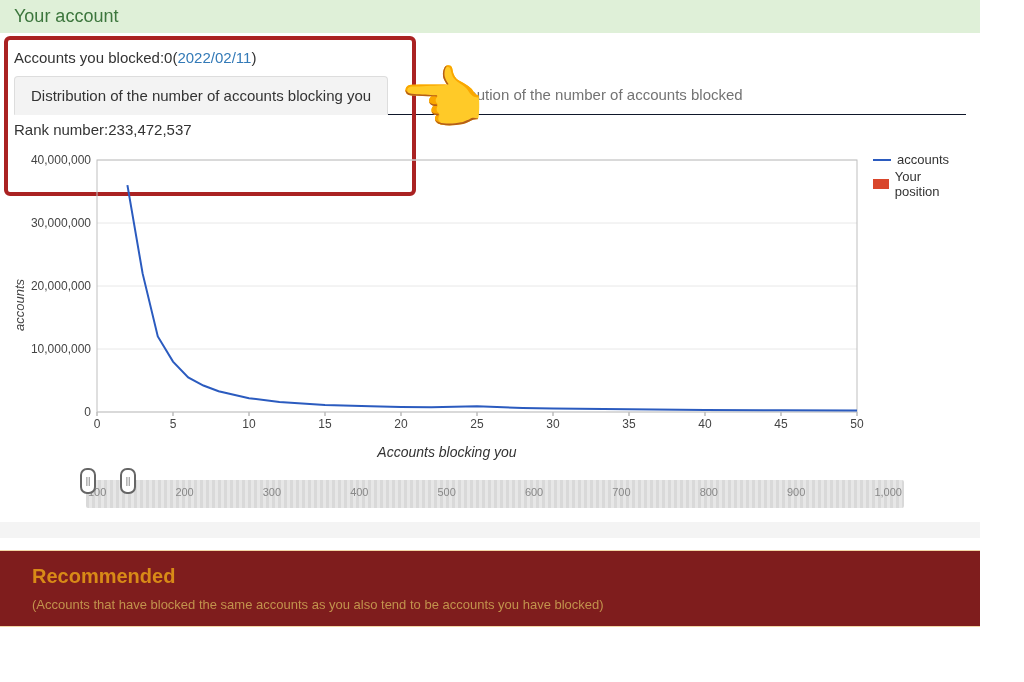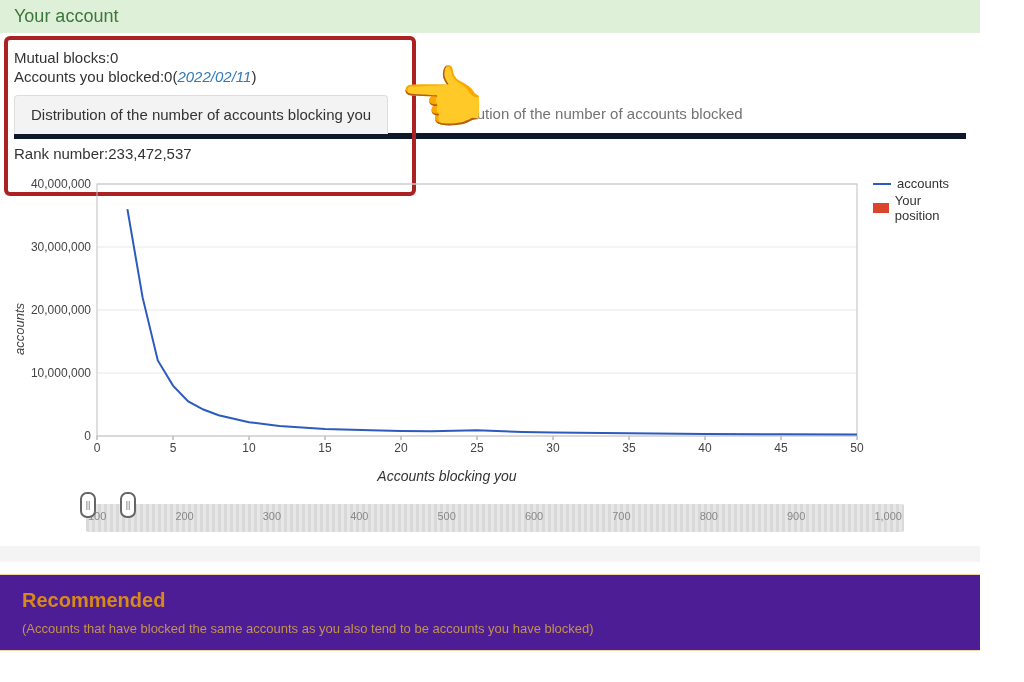--- a/index.html
+++ b/index.html
@@ -2,56 +2,53 @@
 <html><head>
 <meta charset="utf-8">
 <style>
   html,body{margin:0;padding:0;font-family:Helvetica,Arial,sans-serif;color:#333;background:#fff;}
   .page{width:980px;height:682px;position:relative;overflow:hidden;}
   .banner-green{background:#dff0d8;padding:6px 14px;color:#3c763d;font-size:18px;}
   .info-block{position:relative;padding:14px 14px 0 14px;}
   .highlight-box{position:absolute;left:4px;top:36px;width:404px;height:152px;border:4px solid #a22;border-radius:6px;pointer-events:none;}
   .point-emoji{position:absolute;left:400px;top:58px;font-size:70px;transform:scaleX(-1);}
   .stat-line{font-size:15px;margin:2px 0;}
-  .link{color:#337ab7;font-style:italic;}
+  .link{color:#337ab7;}
   .tweet-btn{display:inline-flex;align-items:center;gap:4px;background:#1d9bf0;color:#fff;border-radius:14px;padding:3px 12px;font-size:13px;font-weight:bold;margin-left:6px;vertical-align:middle;}
   .tweet-btn svg{width:14px;height:14px;fill:#fff;}
-  .tabs{display:flex;gap:30px;border-bottom:6px solid #0f172a;margin-top:10px;}
+  .tabs{display:flex;gap:30px;border-bottom:1px solid #0f172a;margin-top:10px;}
   .tab{padding:10px 16px;font-size:15px;color:#737373;cursor:pointer;}
   .tab.active{background:#f3f3f3;border:1px solid #ddd;border-bottom:1px solid #f3f3f3;border-radius:4px 4px 0 0;color:#333;margin-bottom:-1px;}
   .chart-wrap{display:flex;padding:10px 20px 0 6px;}
   .ylabel{writing-mode:vertical-rl;transform:rotate(180deg);font-style:italic;font-size:13px;color:#444;text-align:center;padding-right:6px;}
   .plot{position:relative;flex:1;}
   .plot-svg{display:block;}
   .legend{width:100px;font-size:13px;padding-left:6px;}
   .legend-row{display:flex;align-items:center;gap:6px;margin:2px 0;}
   .sw-line{width:18px;height:2px;background:#2b5bbf;}
   .sw-box{width:18px;height:10px;background:#d9462b;}
   .xlabel{text-align:center;font-style:italic;font-size:14px;margin-top:4px;}
   .range-slider{position:relative;height:48px;margin:6px 76px 0 86px;}
   .range-track{position:absolute;top:14px;left:0;right:0;height:28px;background:repeating-linear-gradient(90deg,#d9d9d9 0 3px,#e7e7e7 3px 6px);border-radius:2px;}
   .range-ticks{position:absolute;top:20px;left:0;right:0;display:flex;justify-content:space-between;font-size:11px;color:#888;padding:0 2px;}
   .range-handle{position:absolute;top:2px;width:12px;height:22px;border:2px solid #666;border-radius:7px;background:#fff;display:flex;align-items:center;justify-content:center;font-size:9px;color:#666;cursor:ew-resize;}
   .footer-band{height:16px;background:#f4f4f4;margin-top:8px;}
-  .rec-panel{background:#4c1d95;border-top:1px solid #f2d6a6;border-bottom:1px solid #f2d6a6;padding:14px 22px;margin-top:12px;}
+  .rec-panel{background:#7f1d1d;border-top:1px solid #f2d6a6;border-bottom:1px solid #f2d6a6;padding:14px 32px;margin-top:12px;}
   .rec-title{color:#d88a17;font-size:20px;font-weight:600;}
   .rec-sub{color:#c2934d;font-size:13px;margin-top:9px;}
 </style>
 </head>
 <body>
 <div class="page">
 
 <div class="banner-green">
   <span>Your account</span>
 </div>
 
 <div class="info-block">
-  <div class="stat-line">
-    <span>Mutual blocks:</span><span>0</span>
-  </div>
   <div class="stat-line">
     <span>Accounts you blocked:</span><span>0</span>(<span class="link">2022/02/11</span>)
   </div>
 
   <div class="tabs">
     <div class="tab active"><span>Distribution of the number of accounts blocking you</span></div>
     <div class="tab"><span>Distribution of the number of accounts blocked</span></div>
   </div>
 
   <div class="stat-line" style="margin-top:6px">

